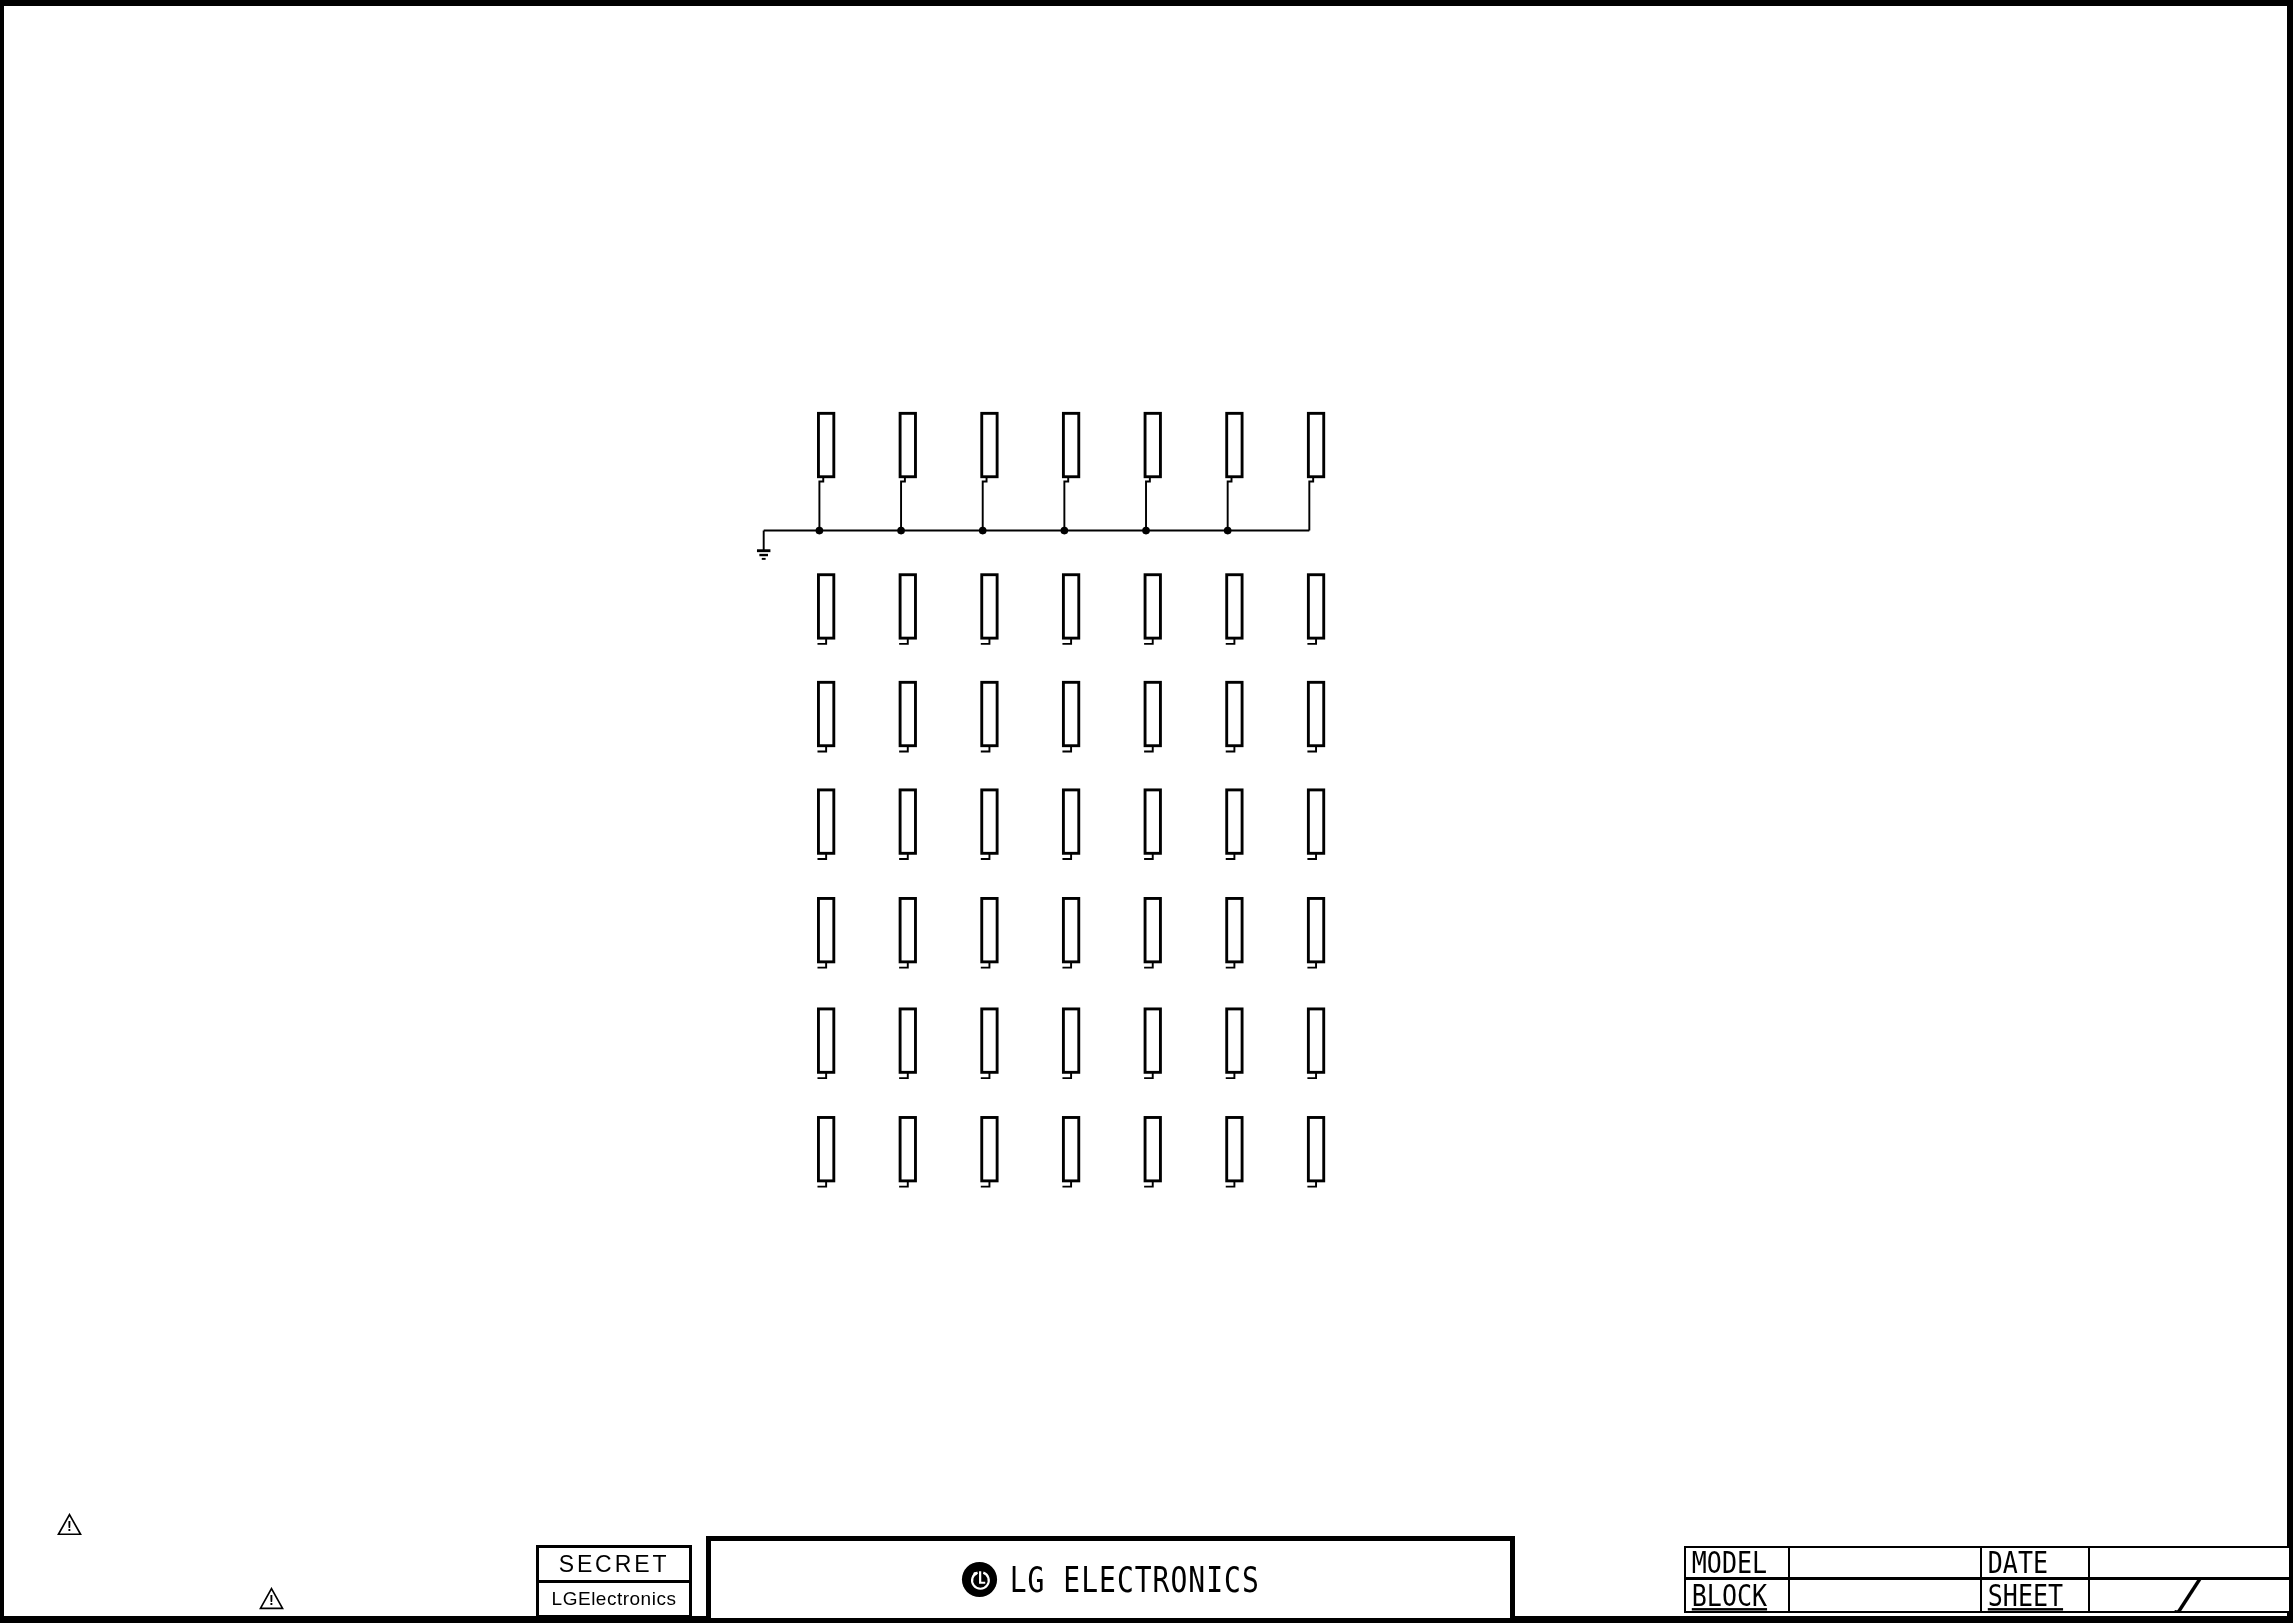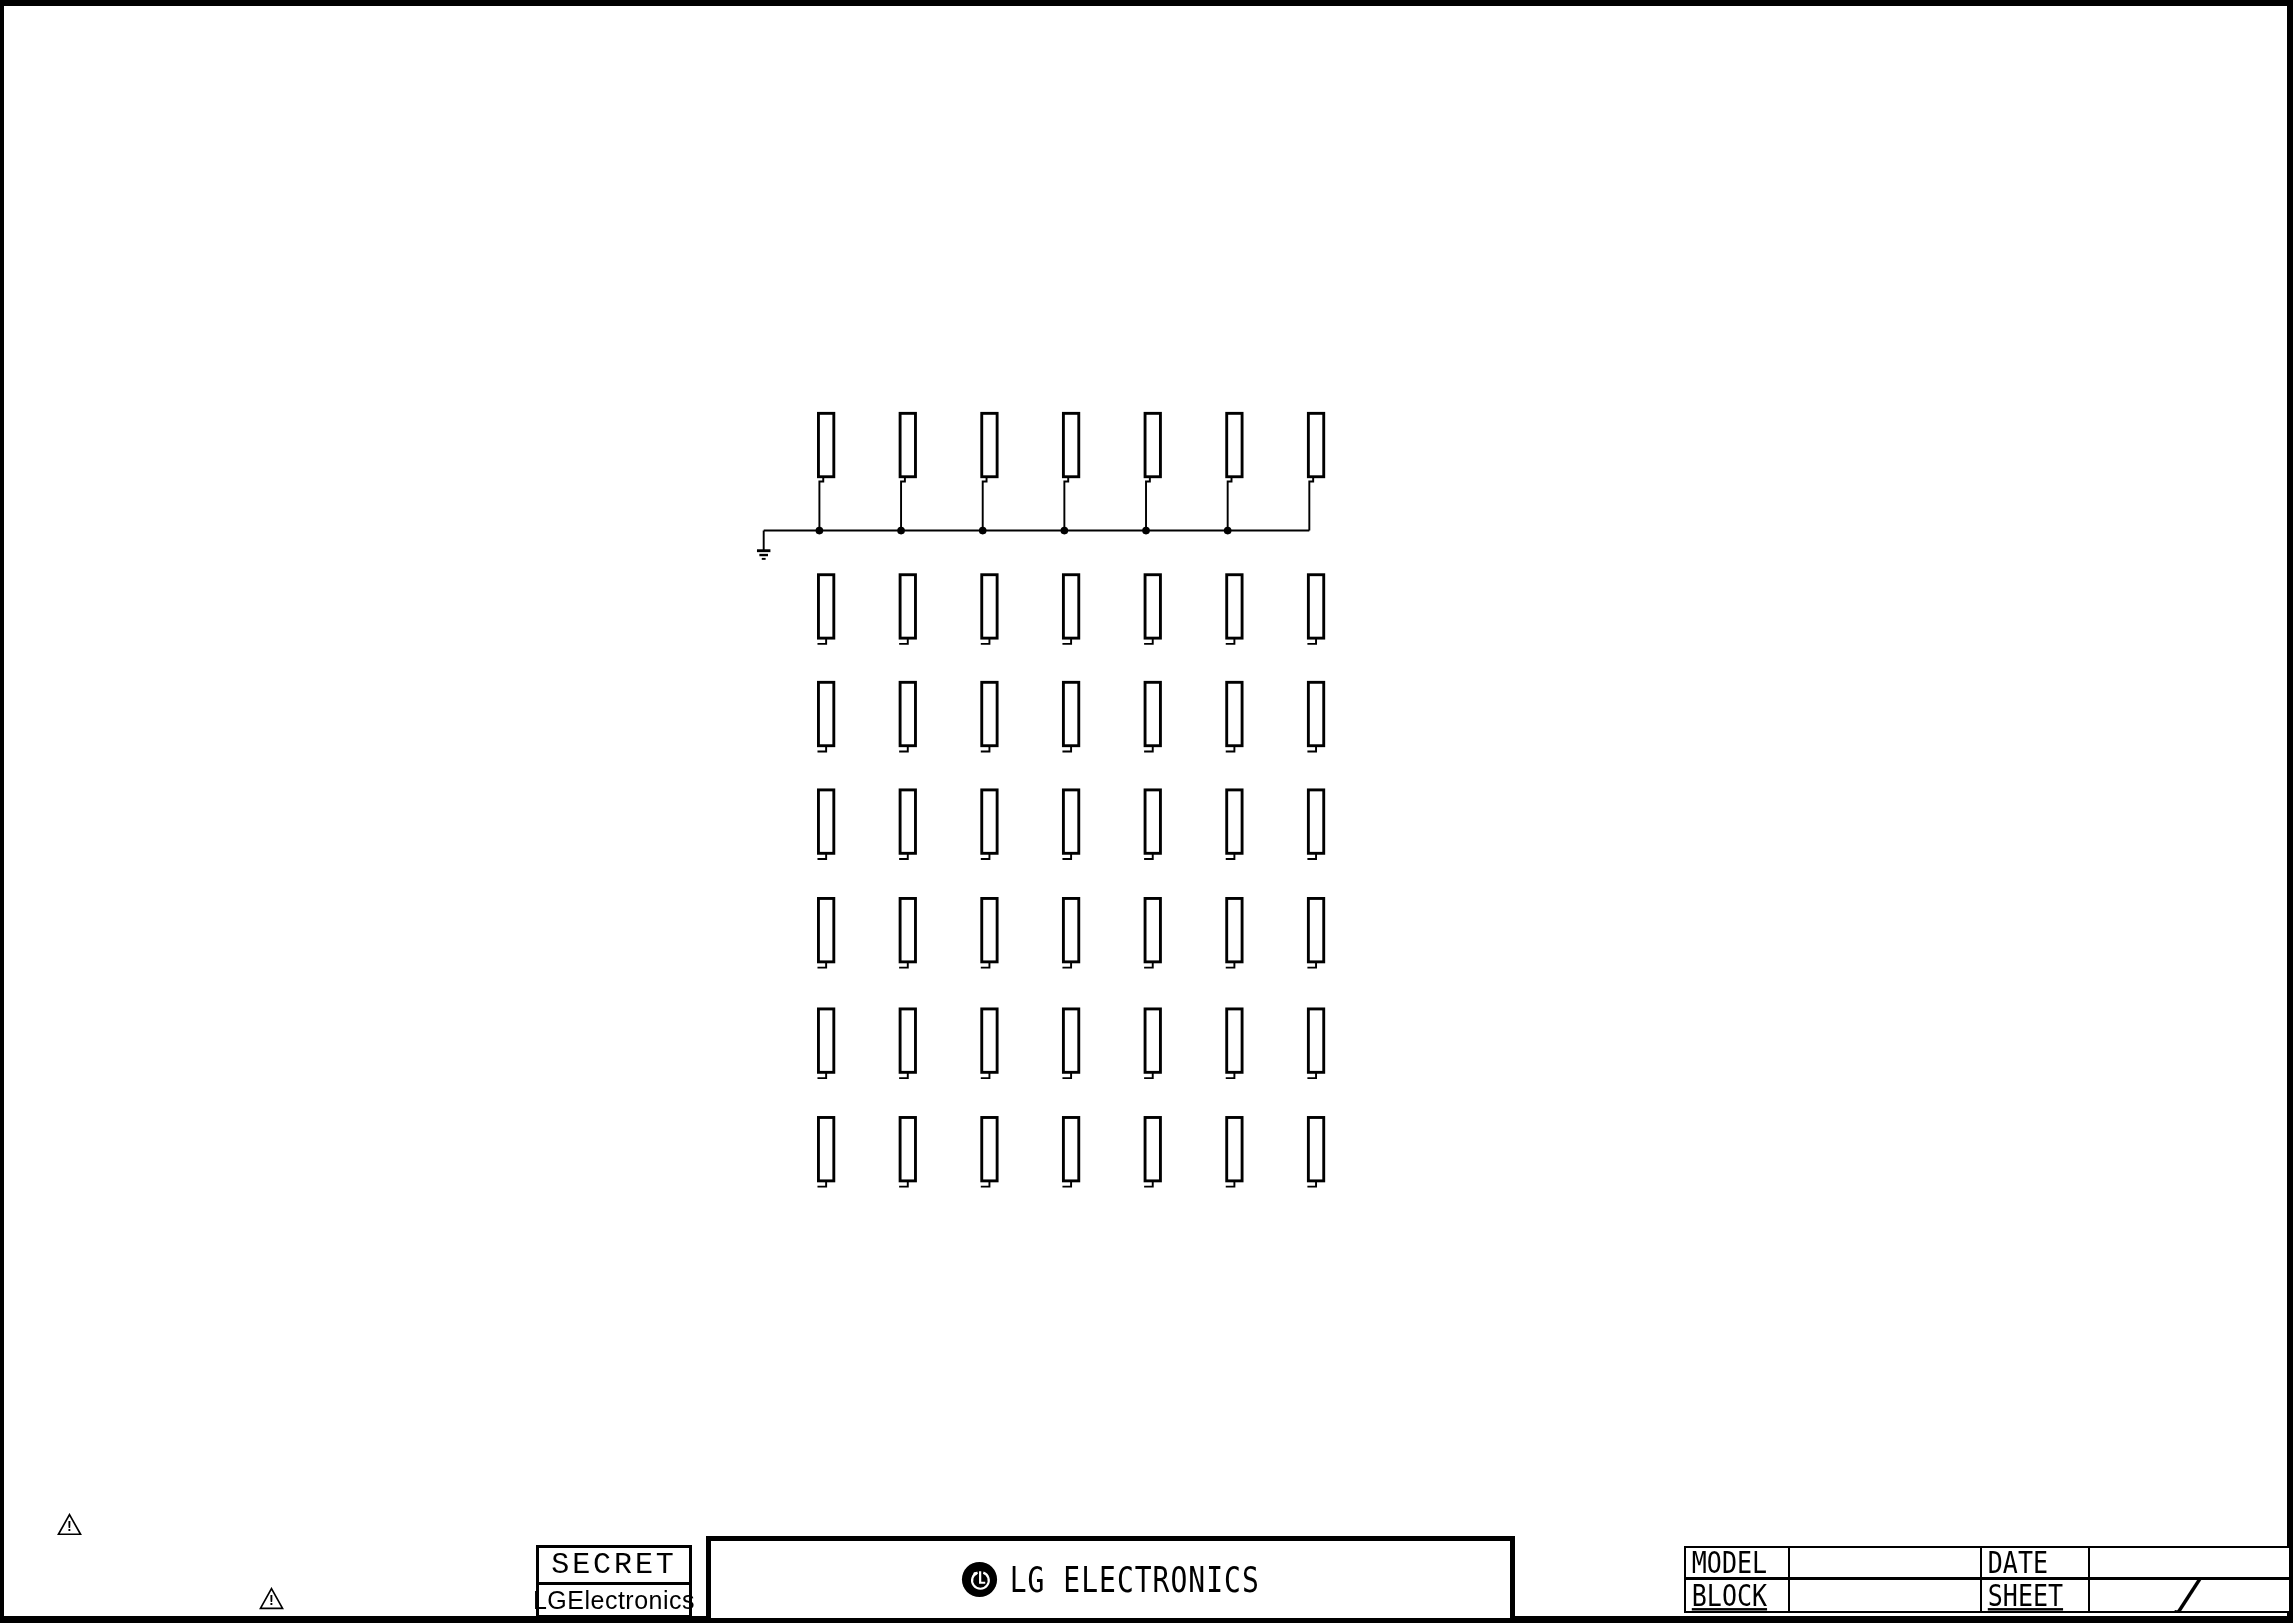--- a/index.html
+++ b/index.html
@@ -24,22 +24,22 @@
   .warn text{font:bold 14px "DejaVu Sans Mono",monospace;fill:#000;text-anchor:middle;}
 
   
   .stamp{
     position:absolute;left:536px;top:1545px;width:156px;height:73px;
     border:3.8px solid #000;box-sizing:border-box;background:#fff;
     display:flex;flex-direction:column;
   }
   .stamp-row{flex:1;display:flex;align-items:center;justify-content:center;}
   .stamp-top{border-bottom:3.8px solid #000;}
-  .stamp-top span{font-size:30px;letter-spacing:2.9px;font-family:Liberation Mono, monospace;}
-  .stamp-bottom span{font-size:25px;letter-spacing:0.5px;}
+  .stamp-top span{font-size:23px;letter-spacing:2.9px;}
+  .stamp-bottom span{font-size:19px;letter-spacing:0.5px;}
 
   
   .brand{
     position:absolute;left:706px;top:1536px;width:809px;height:87px;
     border:5.8px solid #000;box-sizing:border-box;background:#fff;
     display:flex;align-items:center;justify-content:center;gap:11.5px;
   }
   .lg-logo{width:37px;height:37px;flex:0 0 auto;}
   .brand-name{
     font-family:"DejaVu Sans Mono",monospace;font-size:28px;letter-spacing:1px;

